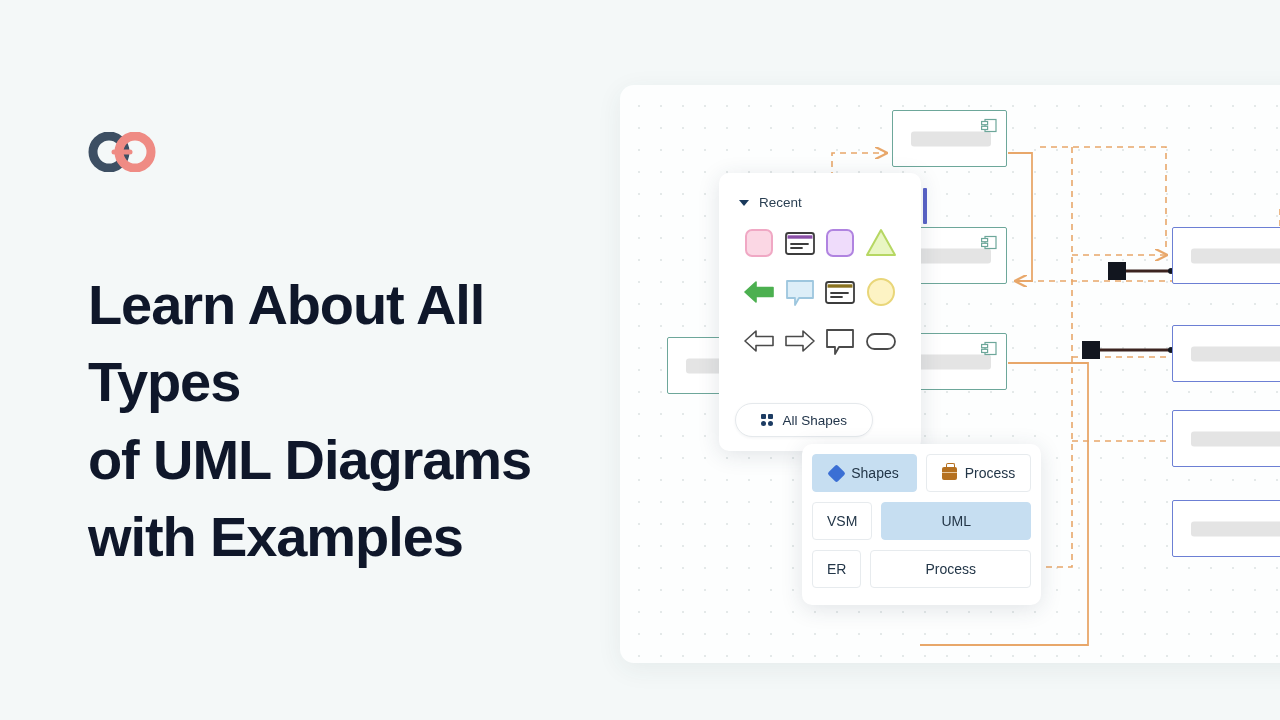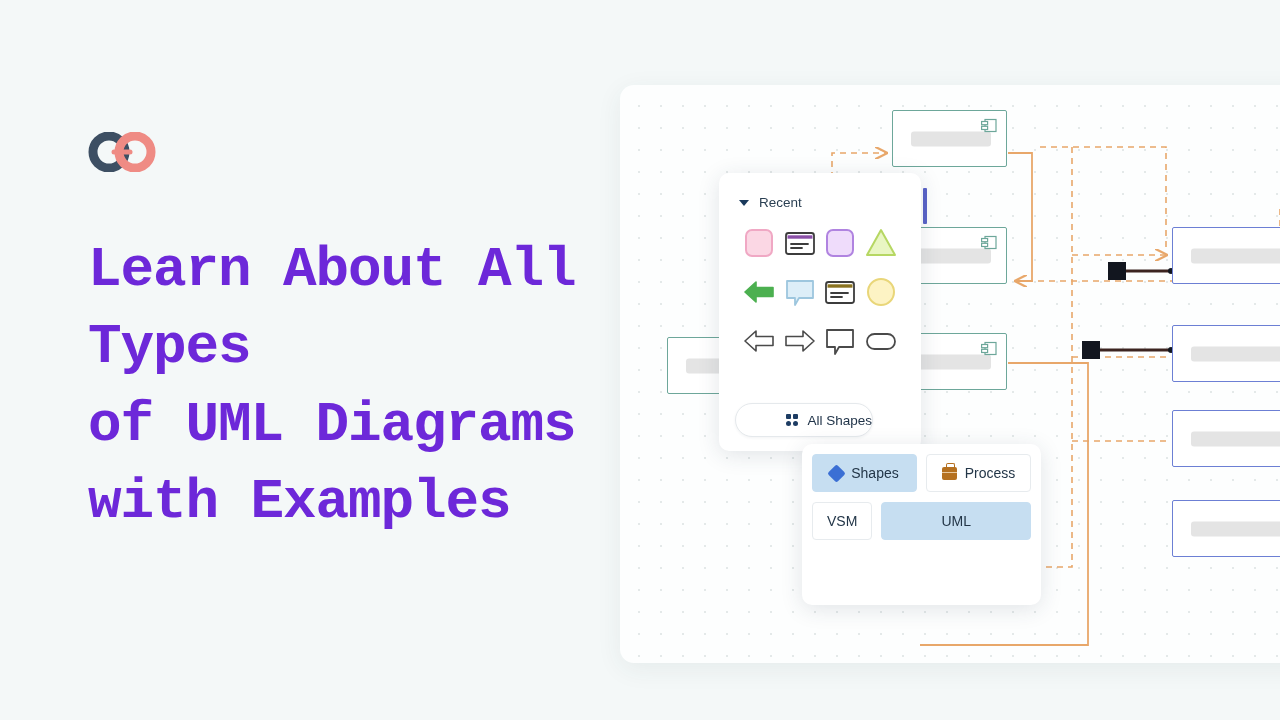--- a/index.html
+++ b/index.html
@@ -45,27 +45,27 @@
   .logo-word {
     font-size: 47px;
     font-weight: 700;
     letter-spacing: -1.6px;
     color: #12243e;
     line-height: 1;
     font-family: "DejaVu Sans", sans-serif;
   }
 
   .headline {
-    margin-top: 48px;
+    margin-top: 82px;
     font-size: 56px;
     line-height: 1.38;
     font-weight: 700;
     letter-spacing: -1.1px;
-    color: #6d28d9;
-    font-family: Liberation Mono, monospace;
+    color: #0f172a;
+    font-family: Liberation Sans, sans-serif;
     white-space: pre-line;
   }
 
   
   .canvas-card {
     position: absolute;
     left: 620px;
     top: 85px;
     width: 700px;
     height: 578px;
@@ -171,21 +171,21 @@
     position: absolute;
     left: 16px;
     bottom: 14px;
     width: 138px;
     height: 34px;
     background: #ffffff;
     border: 1px solid #e5e9ec;
     border-radius: 17px;
     display: flex;
     align-items: center;
-    justify-content: flex-end;
+    justify-content: center;
     gap: 9px;
     cursor: pointer;
     box-shadow: 0 1px 3px rgba(30,50,70,.06);
   }
 
   .all-shapes-btn .lbl {
     font-size: 13.5px;
     color: #22354a;
   }
 
@@ -491,16 +491,24 @@
           </div>
         </div>
         <div class="tool-row">
           <div class="chip">
             <span>VSM</span>
           </div>
           <div class="chip active wide">
             <span>UML</span>
           </div>
         </div>
+        <div class="tool-row">
+          <div class="chip">
+            <span>ER</span>
+          </div>
+          <div class="chip wide">
+            <span>Process</span>
+          </div>
+        </div>
       </div>
   </div>
 
 </div>
 
 </body></html>

